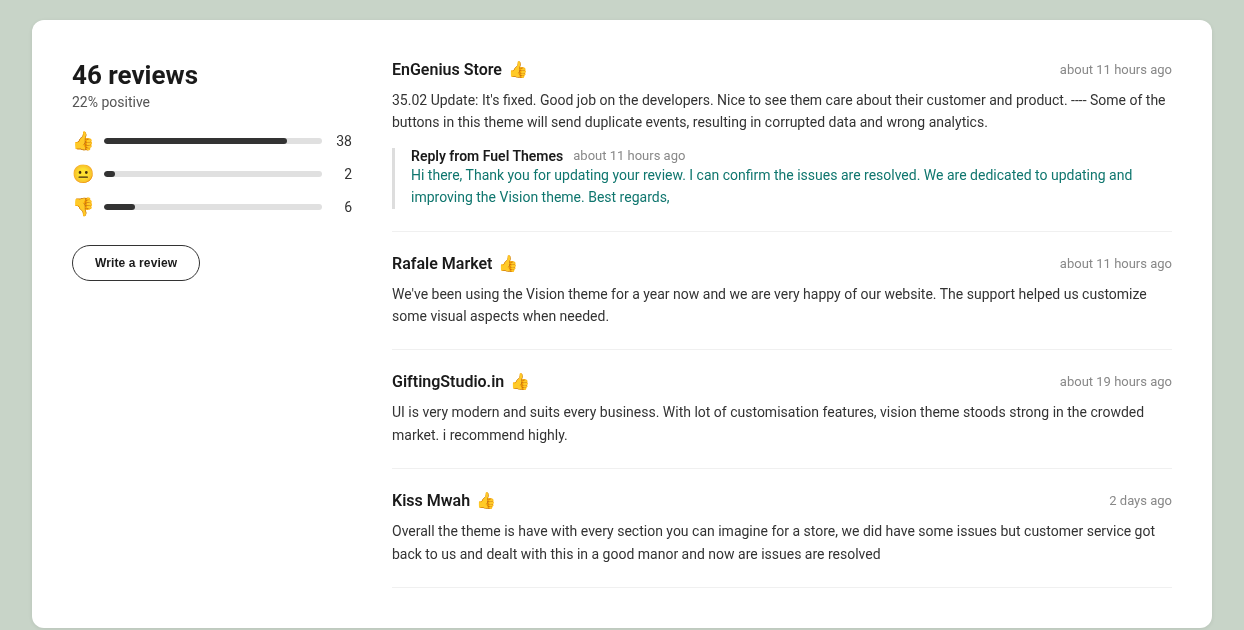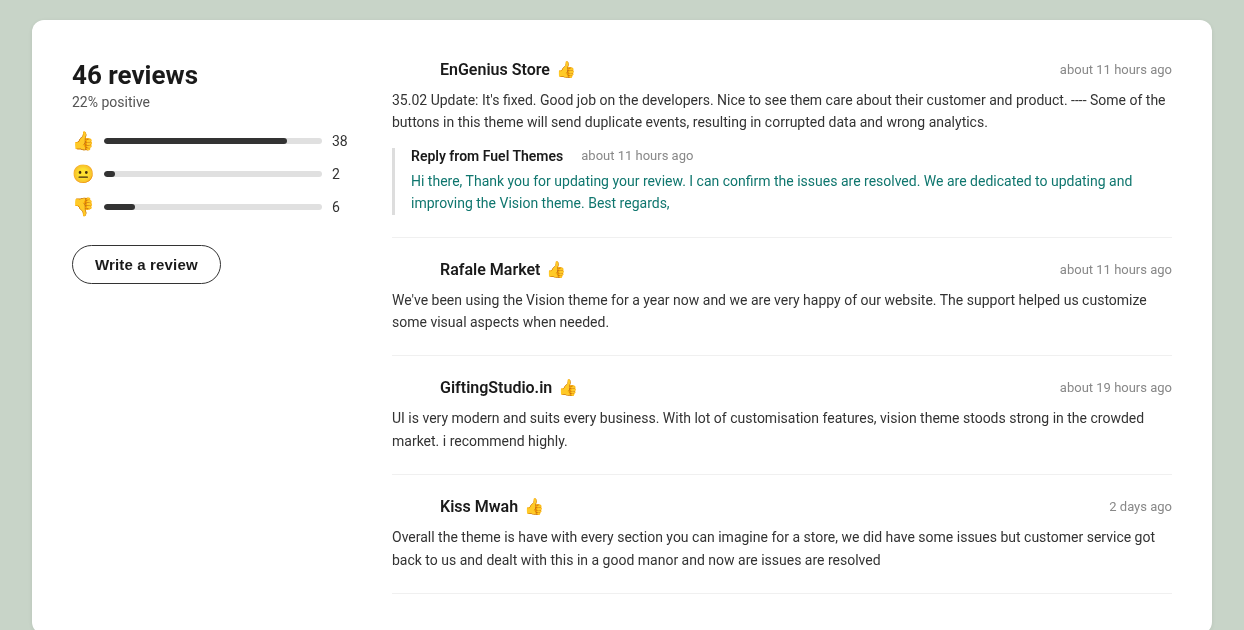--- a/index.html
+++ b/index.html
@@ -65,27 +65,28 @@
     }
     .bar-fill {
       height: 100%;
       background: #333;
       border-radius: 3px;
     }
     .bar-count {
       font-size: 14px;
       color: #333;
       width: 20px;
+      text-align: right;
     }
     .write-review-btn {
       border: 1.5px solid #333;
       background: #fff;
       border-radius: 24px;
       padding: 10px 22px;
-      font-size: 15px;
+      font-size: 12px;
       font-weight: 600;
       color: #1a1a1a;
       cursor: pointer;
       letter-spacing: 0.01em;
     }
     .right-panel {
       flex: 1;
       display: flex;
       flex-direction: column;
       gap: 0;
@@ -103,21 +104,20 @@
       align-items: center;
       margin-bottom: 10px;
     }
     .reviewer-name {
       font-size: 16px;
       font-weight: 600;
       color: #1a1a1a;
       display: flex;
       align-items: flex-start;
       gap: 6px;
-      margin-left: 48px;
     }
     .thumb-icon {
       color: #4a7c4e;
       font-size: 16px;
     }
     .review-time {
       font-size: 13px;
       color: #888;
     }
     .review-text {
@@ -127,24 +127,23 @@
     }
     .reply-block {
       margin-top: 14px;
       padding-left: 16px;
       border-left: 3px solid #ddd;
     }
     .reply-header {
       font-size: 14px;
       font-weight: 600;
       color: #1a1a1a;
-      margin-bottom: 6px;
-      display: flex;
-      align-items: center;
-      gap: 18px;
+      display: flex;
+      align-items: center;
+      gap: 10px;
     }
     .reply-time {
       font-size: 13px;
       color: #888;
       font-weight: 400;
     }
     .reply-text {
       font-size: 14px;
       color: #0f766e;
       line-height: 1.6;

